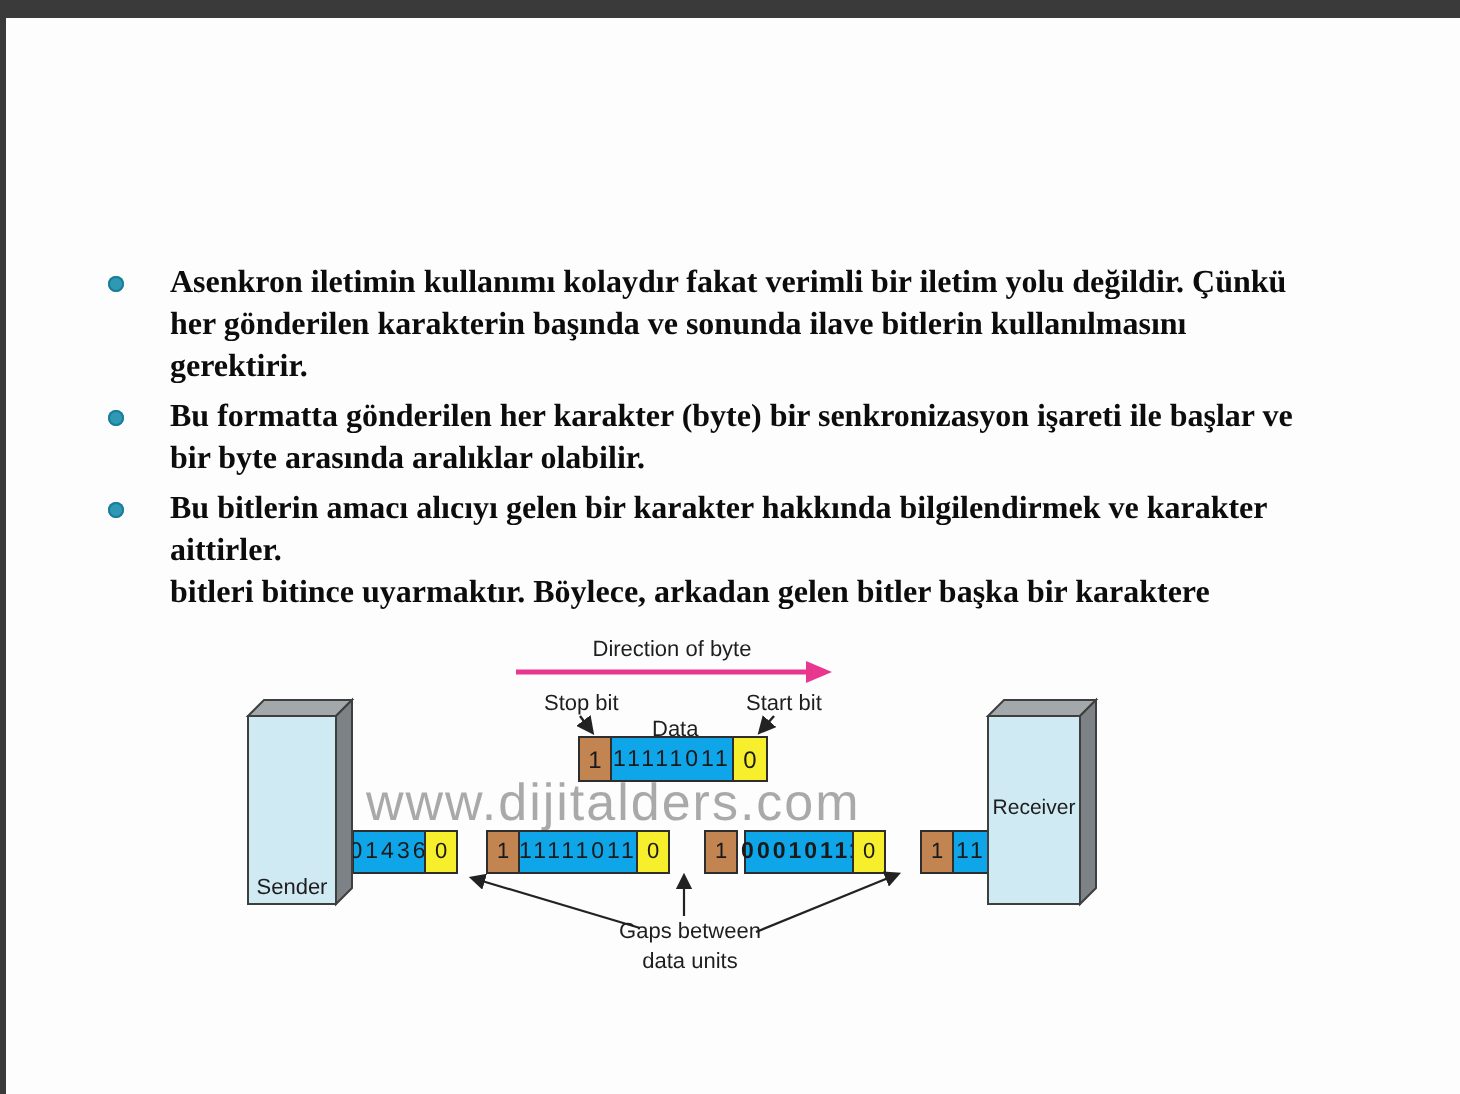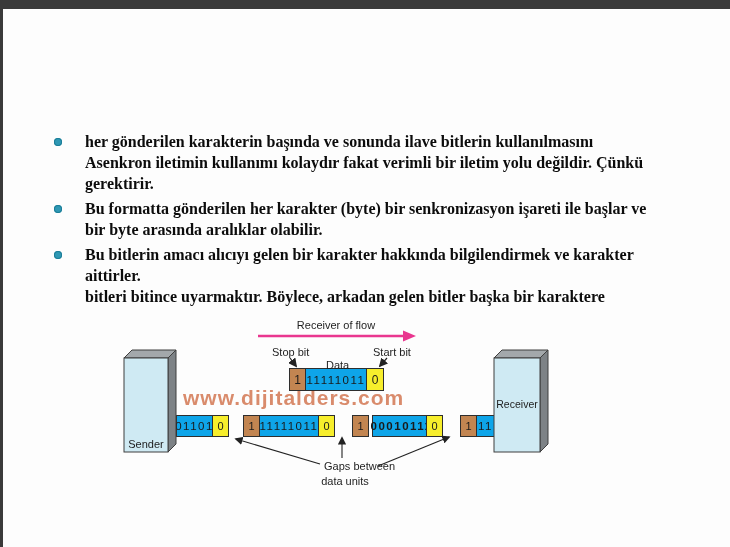--- a/index.html
+++ b/index.html
@@ -38,22 +38,22 @@
   .bullet .text {
     margin-left: 33px;
     font-family: "Liberation Serif", serif;
     font-weight: bold;
     font-size: 16px; line-height: 21px;
     color: #0c0c0c;
   }
   
   .watermark {
     position: absolute; left: 183px; top: 386px;
-    font-size: 21px; font-weight: bold;
-    color: #c2410c; opacity: 0.6;
+    font-size: 26px; font-weight: normal;
+    color: #737373; opacity: 0.6;
     letter-spacing: 1px; z-index: 1;
     white-space: nowrap;
   }
   .dlabel {
     position: absolute; z-index: 4;
     font-size: 11px; color: #1e1e1e;
     white-space: nowrap;
   }
   .centered { text-align: center; }
   .cell {
@@ -83,22 +83,22 @@
 
 <div class="slide">
   <div class="top-bar"></div>
   <div class="left-edge"></div>
 
 
   <div class="bullets">
     <div class="bullet">
       <span class="dot"></span>
       <div class="text">
+        <div>Asenkron iletimin kullanımı kolaydır fakat verimli bir iletim yolu değildir. Çünkü</div>
         <div>her gönderilen karakterin başında ve sonunda ilave bitlerin kullanılmasını</div>
-        <div>Asenkron iletimin kullanımı kolaydır fakat verimli bir iletim yolu değildir. Çünkü</div>
         <div>gerektirir.</div>
       </div>
     </div>
     <div class="bullet">
       <span class="dot"></span>
       <div class="text">
         <div>Bu formatta gönderilen her karakter (byte) bir senkronizasyon işareti ile başlar ve</div>
         <div>bir byte arasında aralıklar olabilir.</div>
       </div>
     </div>
@@ -107,32 +107,32 @@
       <div class="text">
         <div>Bu bitlerin amacı alıcıyı gelen bir karakter hakkında bilgilendirmek ve karakter</div>
         <div>aittirler.</div>
         <div>bitleri bitince uyarmaktır. Böylece, arkadan gelen bitler başka bir karaktere</div>
       </div>
     </div>
   </div>
 
   <div class="watermark">www.dijitalders.com</div>
 
-  <div class="dlabel centered" style="left:246px; top:319px; width:180px;">Receiver of flow</div>
+  <div class="dlabel centered" style="left:246px; top:319px; width:180px;">Direction of byte</div>
   <div class="dlabel" style="left:272px; top:346px;">Stop bit</div>
   <div class="dlabel" style="left:326px; top:359px;text-align:right;">Data</div>
   <div class="dlabel" style="left:373px; top:346px;">Start bit</div>
-  <div class="dlabel centered" style="left:295px; top:460px; width:100px;text-align:right;">Gaps between</div>
+  <div class="dlabel centered" style="left:295px; top:460px; width:100px;">Gaps between</div>
   <div class="dlabel centered" style="left:295px; top:475px; width:100px;">data units</div>
 
   <div class="cell stop topframe" style="left:289px; top:368px; width:17px; height:23px;">1</div>
   <div class="cell bits topframe" style="left:305px; top:368px; width:62px; height:23px;">11111011</div>
   <div class="cell start topframe" style="left:366px; top:368px; width:18px; height:23px;">0</div>
 
-  <div class="cell bits" style="left:176px; top:415px; width:37px; height:22px;">01101</div>
+  <div class="cell bits" style="left:176px; top:415px; width:37px; height:22px;">01436</div>
   <div class="cell start" style="left:212px; top:415px; width:17px; height:22px;">0</div>
 
   <div class="cell stop" style="left:243px; top:415px; width:17px; height:22px;">1</div>
   <div class="cell bits" style="left:259px; top:415px; width:60px; height:22px;">11111011</div>
   <div class="cell start" style="left:318px; top:415px; width:17px; height:22px;">0</div>
 
   <div class="cell stop" style="left:352px; top:415px; width:17px; height:22px;">1</div>
   <div class="cell bits" style="left:372px; top:415px; width:59px; height:22px;font-weight:bold;">00010111</div>
   <div class="cell start" style="left:426px; top:415px; width:17px; height:22px;">0</div>
 

